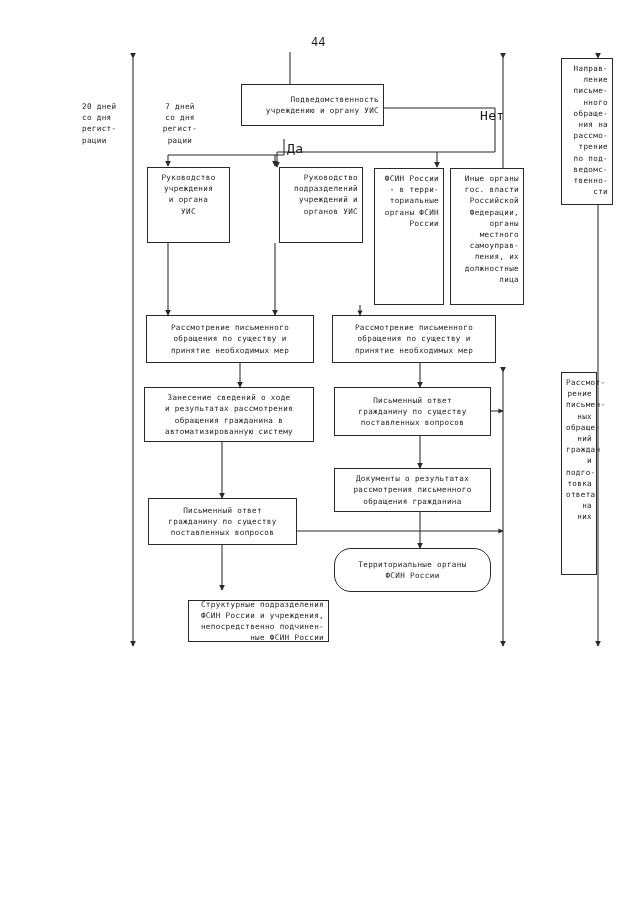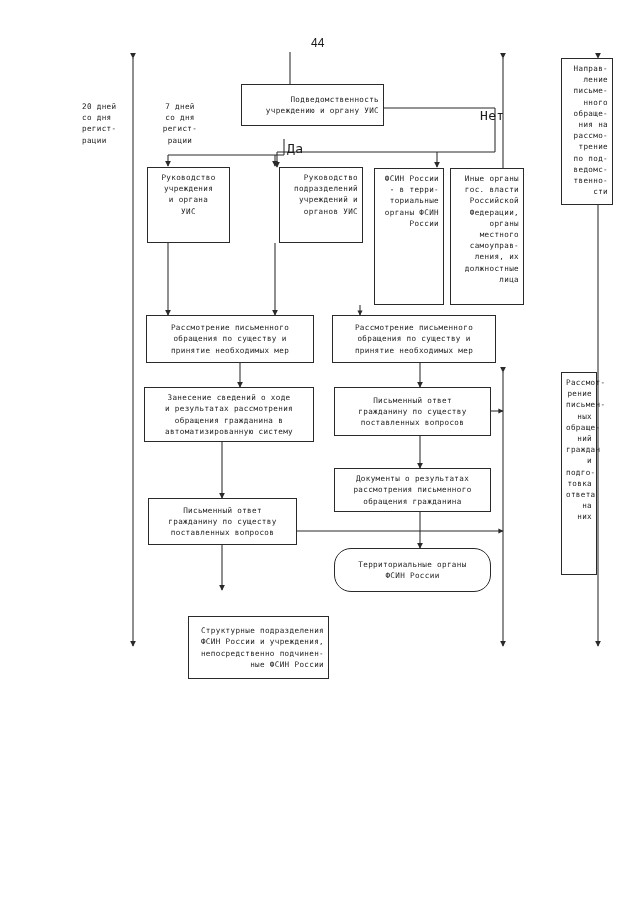--- a/index.html
+++ b/index.html
@@ -9,21 +9,21 @@
     font-family:"DejaVu Sans Mono","Liberation Mono",monospace;
     color:#1a1a1a;
     position:relative;
     overflow:hidden;
   }
   #canvas{position:absolute;left:0;top:0;width:640px;height:905px;}
   svg#wires{position:absolute;left:0;top:0;width:640px;height:905px;pointer-events:none;}
 
   .pgnum{
     position:absolute;
-    font-family:Liberation Sans, sans-serif;
+    font-family:Liberation Mono, monospace;
     font-size:12px;
     color:#1a1a1a;
   }
 
   .box{
     position:absolute;
     border:1px solid #2a2a2a;
     box-sizing:border-box;
     background:#ffffff;
     font-size:7.6px;
@@ -181,21 +181,21 @@
 рассмотрения письменного
 обращения гражданина</div>
 
   <div class="box ctr mid" style="left:148px;top:498px;width:149px;height:47px;">Письменный ответ
 гражданину по существу
 поставленных вопросов</div>
 
   <div class="box ctr mid" style="left:334px;top:548px;width:157px;height:44px;border-radius:17px;">Территориальные органы
 ФСИН России</div>
 
-  <div class="box lft mid" style="left:144px;top:616px;width:141px;height:63px;">Структурные подразделения
+  <div class="box lft mid" style="left:144px;top:600px;width:141px;height:42px;">Структурные подразделения
 ФСИН России и учреждения,
 непосредственно подчинен-
 ные ФСИН России</div>
 
   <div class="box lft" style="left:517px;top:58px;width:52px;height:147px;">Направ-
 ление
 письме-
 нного
 обраще-
 ния на

